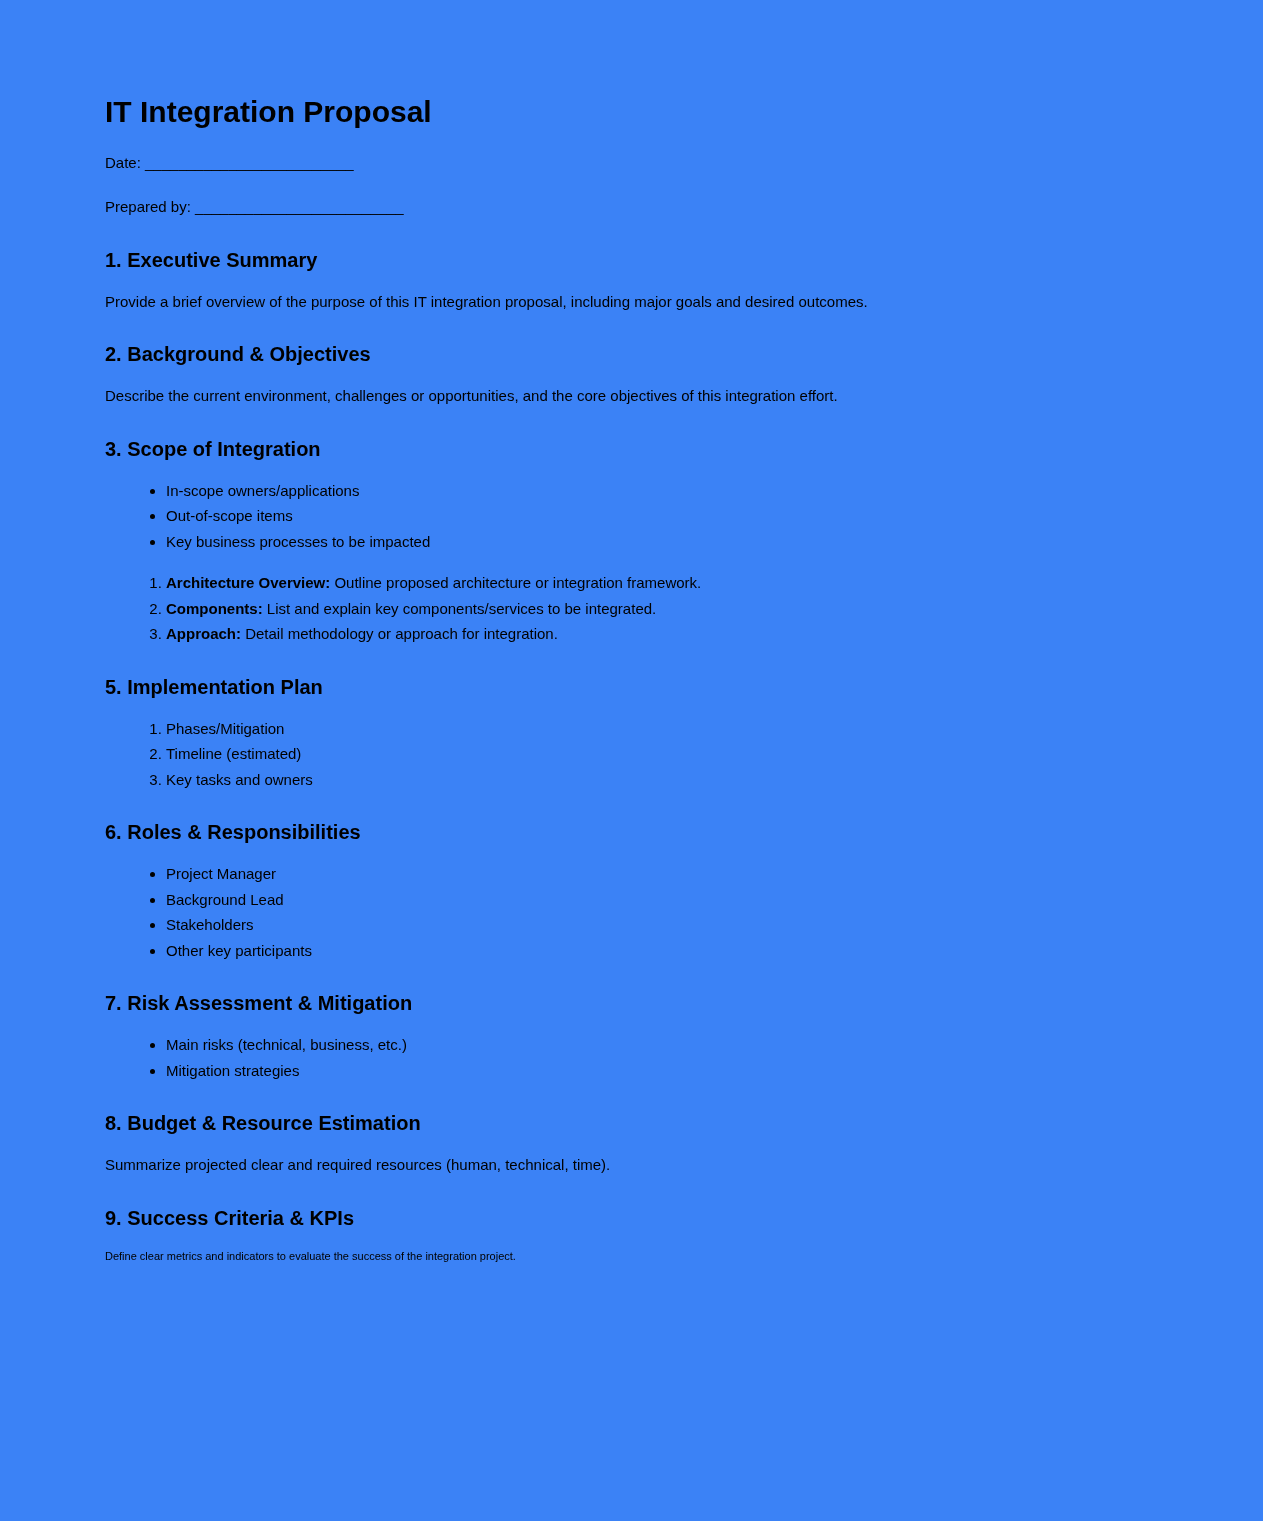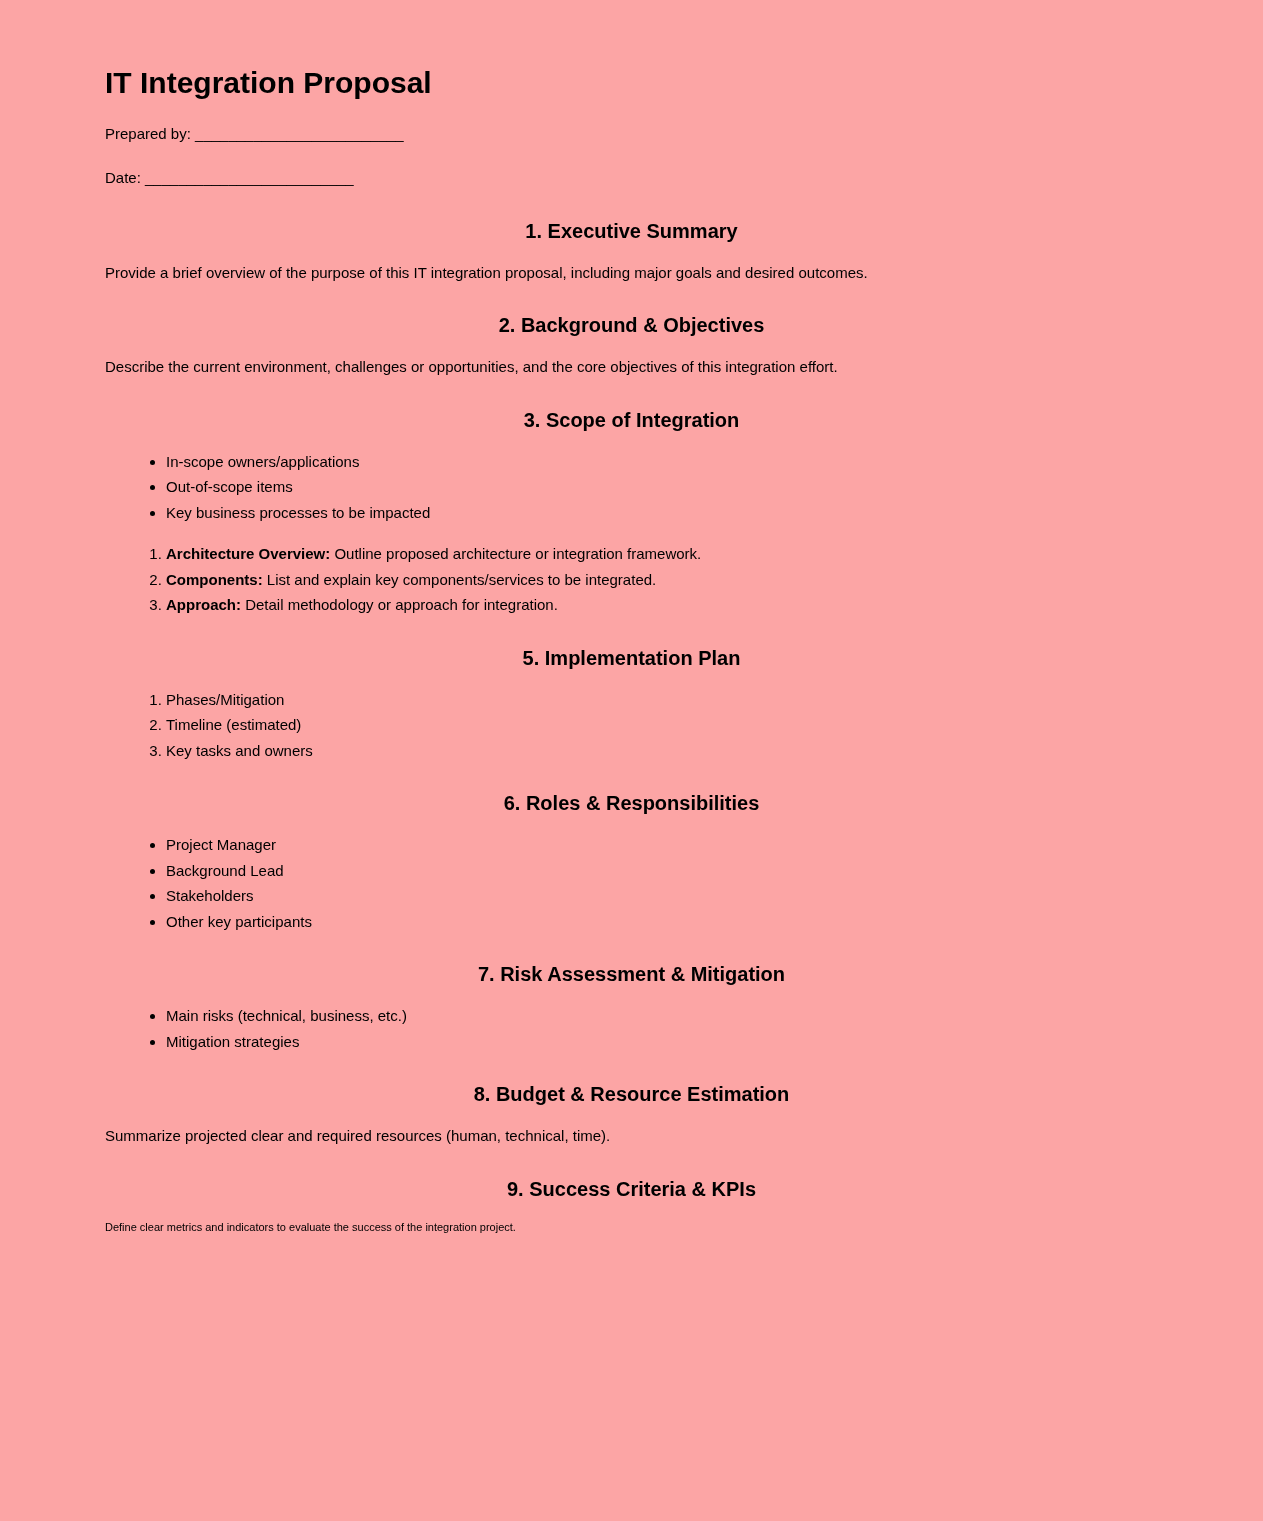--- a/index.html
+++ b/index.html
@@ -5,26 +5,26 @@
   html, body {
     margin: 0;
     padding: 0;
     background: #ffffff;
   }
   .page {
     position: relative;
     width: 1263px;
     height: 1521px;
     box-sizing: border-box;
-    background: #fca5a5;
+    background: #3b82f6;
     color: #000000;
     font-family: "Liberation Sans", sans-serif;
     font-size: 15px;
     line-height: 1.7;
-    padding: 38px 105px 0 105px;
+    padding: 67px 105px 0 105px;
     overflow: hidden;
   }
   h1.doc-title {
     font-size: 30px;
     line-height: 1.25;
     font-weight: bold;
     margin: 26px 0 6px 0;
     color: #000000;
   }
   p.meta-line {
@@ -33,21 +33,20 @@
   }
   .blank-line {
     letter-spacing: 0;
   }
   h2.section-heading {
     font-size: 20px;
     line-height: 1.3;
     font-weight: bold;
     margin: 27px 0 14px 0;
     color: #000000;
-    text-align: center;
   }
   p.section-paragraph {
     margin: 16px 0;
     font-size: 15px;
   }
   ul.section-bullets, ol.section-numbers {
     margin: 16px 0;
     padding-left: 61px;
   }
   ul.section-bullets li, ol.section-numbers li {
@@ -67,23 +66,23 @@
     line-height: 1.7;
   }
 </style>
 </head>
 <body>
 
 <div class="page">
 
   <h1 class="doc-title">IT Integration Proposal</h1>
 
+  <p class="meta-line"><span>Date:</span> <span class="blank-line">_________________________</span></p>
+
   <p class="meta-line"><span>Prepared by:</span> <span class="blank-line">_________________________</span></p>
-
-  <p class="meta-line"><span>Date:</span> <span class="blank-line">_________________________</span></p>
 
   <section>
     <h2 class="section-heading">1. Executive Summary</h2>
     <p class="section-paragraph">Provide a brief overview of the purpose of this IT integration proposal, including major goals and desired outcomes.</p>
   </section>
 
   <section>
     <h2 class="section-heading">2. Background &amp; Objectives</h2>
     <p class="section-paragraph">Describe the current environment, challenges or opportunities, and the core objectives of this integration effort.</p>
   </section>

